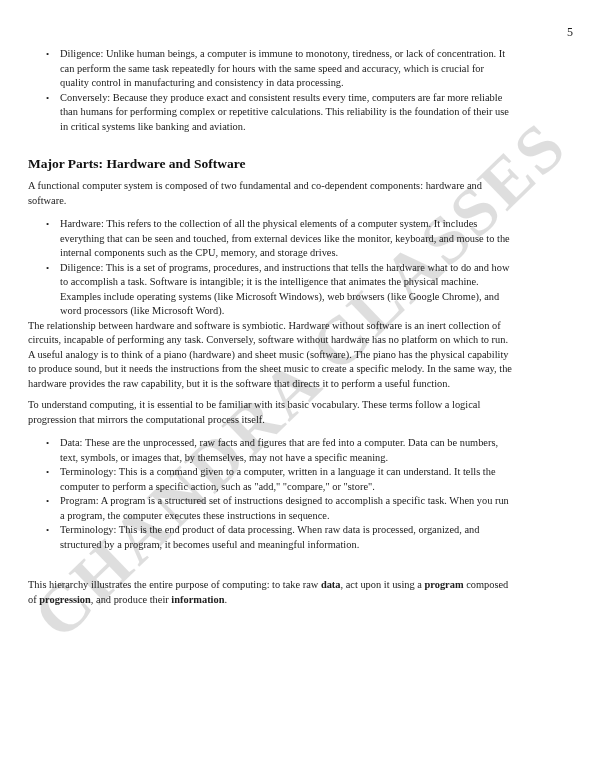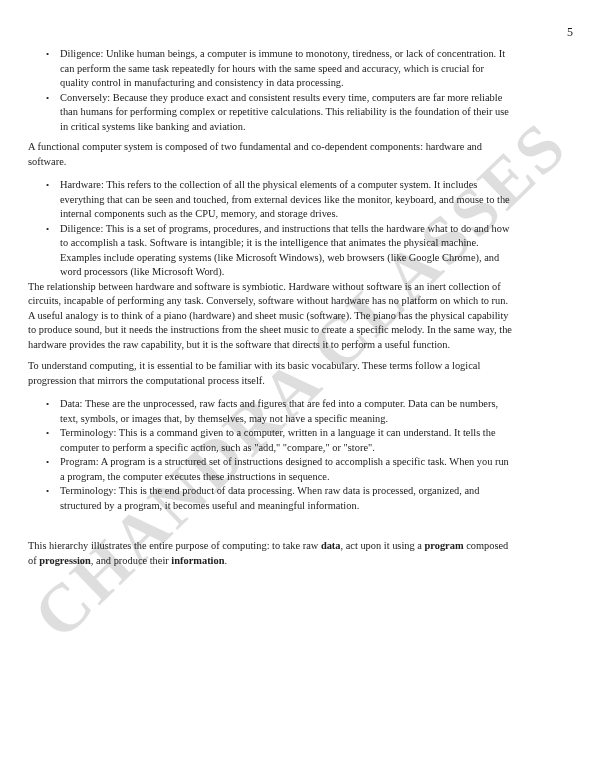--- a/index.html
+++ b/index.html
@@ -87,20 +87,21 @@
 
     <ul class="blist list-top">
         <li><span class="bullet">•</span><span class="term">Diligence:</span><span class="itext"> Unlike human beings, a computer is immune to monotony, tiredness, or lack of concentration. It
 can perform the same task repeatedly for hours with the same speed and accuracy, which is crucial for
 quality control in manufacturing and consistency in data processing.</span></li>
         <li><span class="bullet">•</span><span class="term">Conversely:</span><span class="itext"> Because they produce exact and consistent results every time, computers are far more reliable
 than humans for performing complex or repetitive calculations. This reliability is the foundation of their use
 in critical systems like banking and aviation.</span></li>
       </ul>
 
+    <h2 class="heading h-major">Major Parts: Hardware and Software</h2>
 
     <p class="para intro1">A functional computer system is composed of two fundamental and co-dependent components: hardware and
 software.</p>
 
     <ul class="blist list-hw">
         <li><span class="bullet">•</span><span class="term">Hardware:</span><span class="itext"> This refers to the collection of all the physical elements of a computer system. It includes
 everything that can be seen and touched, from external devices like the monitor, keyboard, and mouse to the
 internal components such as the CPU, memory, and storage drives.</span></li>
         <li><span class="bullet">•</span><span class="term">Diligence:</span><span class="itext"> This is a set of programs, procedures, and instructions that tells the hardware what to do and how
 to accomplish a task. Software is intangible; it is the intelligence that animates the physical machine.

